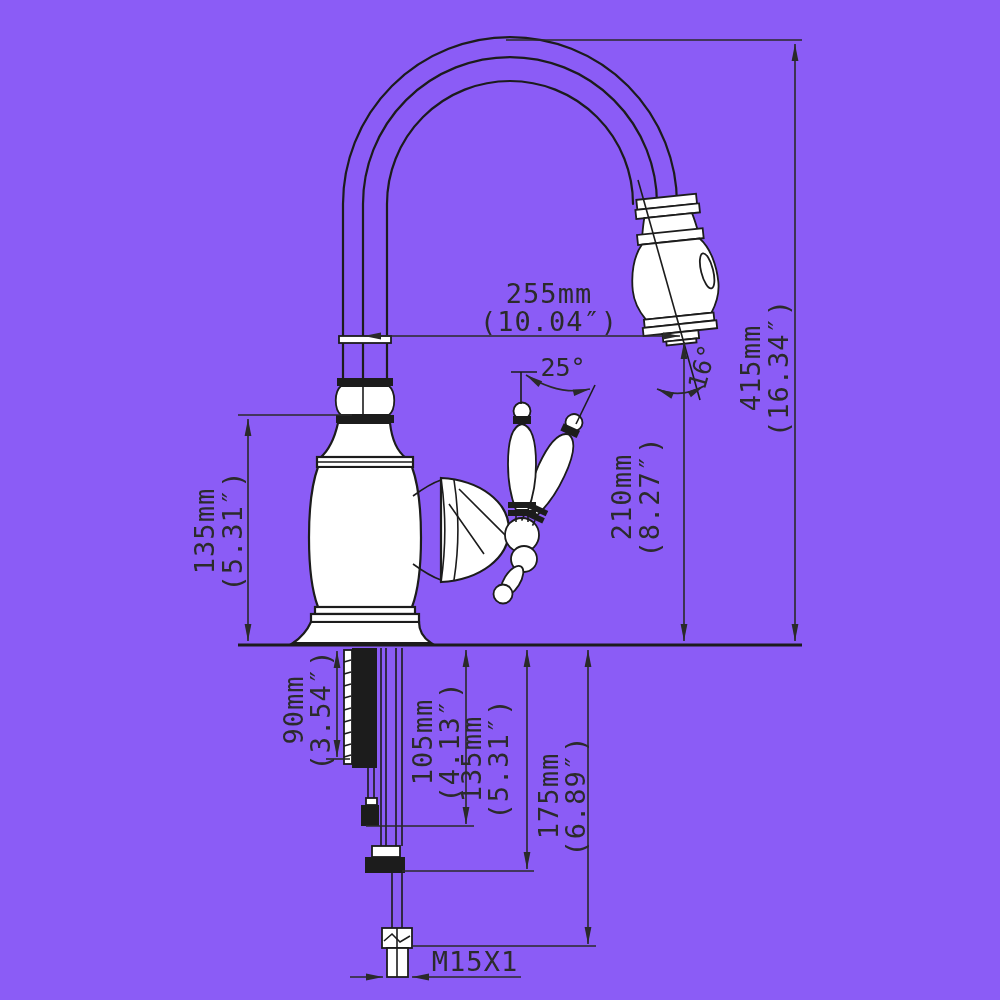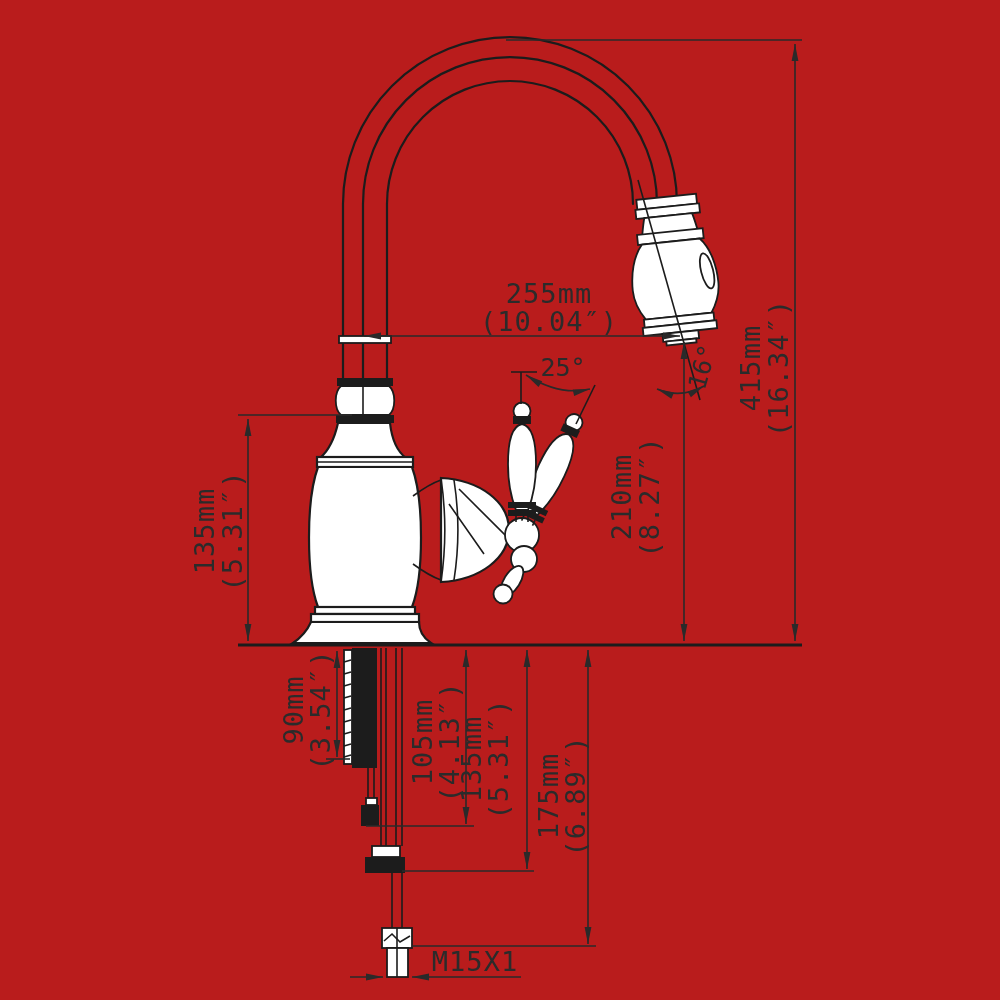--- a/index.html
+++ b/index.html
@@ -1,16 +1,16 @@
 <!DOCTYPE html>
 <html><head>
 <meta charset="utf-8">
 <style>
   html,body{margin:0;padding:0;background:#ffffff;}
-  #stage{position:relative;width:1000px;height:1000px;background:#b91c1c;overflow:hidden;
+  #stage{position:relative;width:1000px;height:1000px;background:#8b5cf6;overflow:hidden;
          font-family:"DejaVu Sans Mono", monospace;}
   svg{position:absolute;left:0;top:0;}
   .ol   {fill:#ffffff;stroke:#1c1c1c;stroke-width:2.2;}            
   .olt  {fill:#ffffff;stroke:#1c1c1c;stroke-width:1.8;}            
   .blk  {fill:#1c1c1c;stroke:none;}                                
   .ln   {fill:none;stroke:#1c1c1c;stroke-width:2.2;stroke-linecap:round;}
   .lnt  {fill:none;stroke:#1c1c1c;stroke-width:1.6;}
   .deck {fill:none;stroke:#1c1c1c;stroke-width:3.2;}
   .dim  {fill:none;stroke:#2a2a2a;stroke-width:1.6;
          marker-start:url(#arw);marker-end:url(#arw);}

